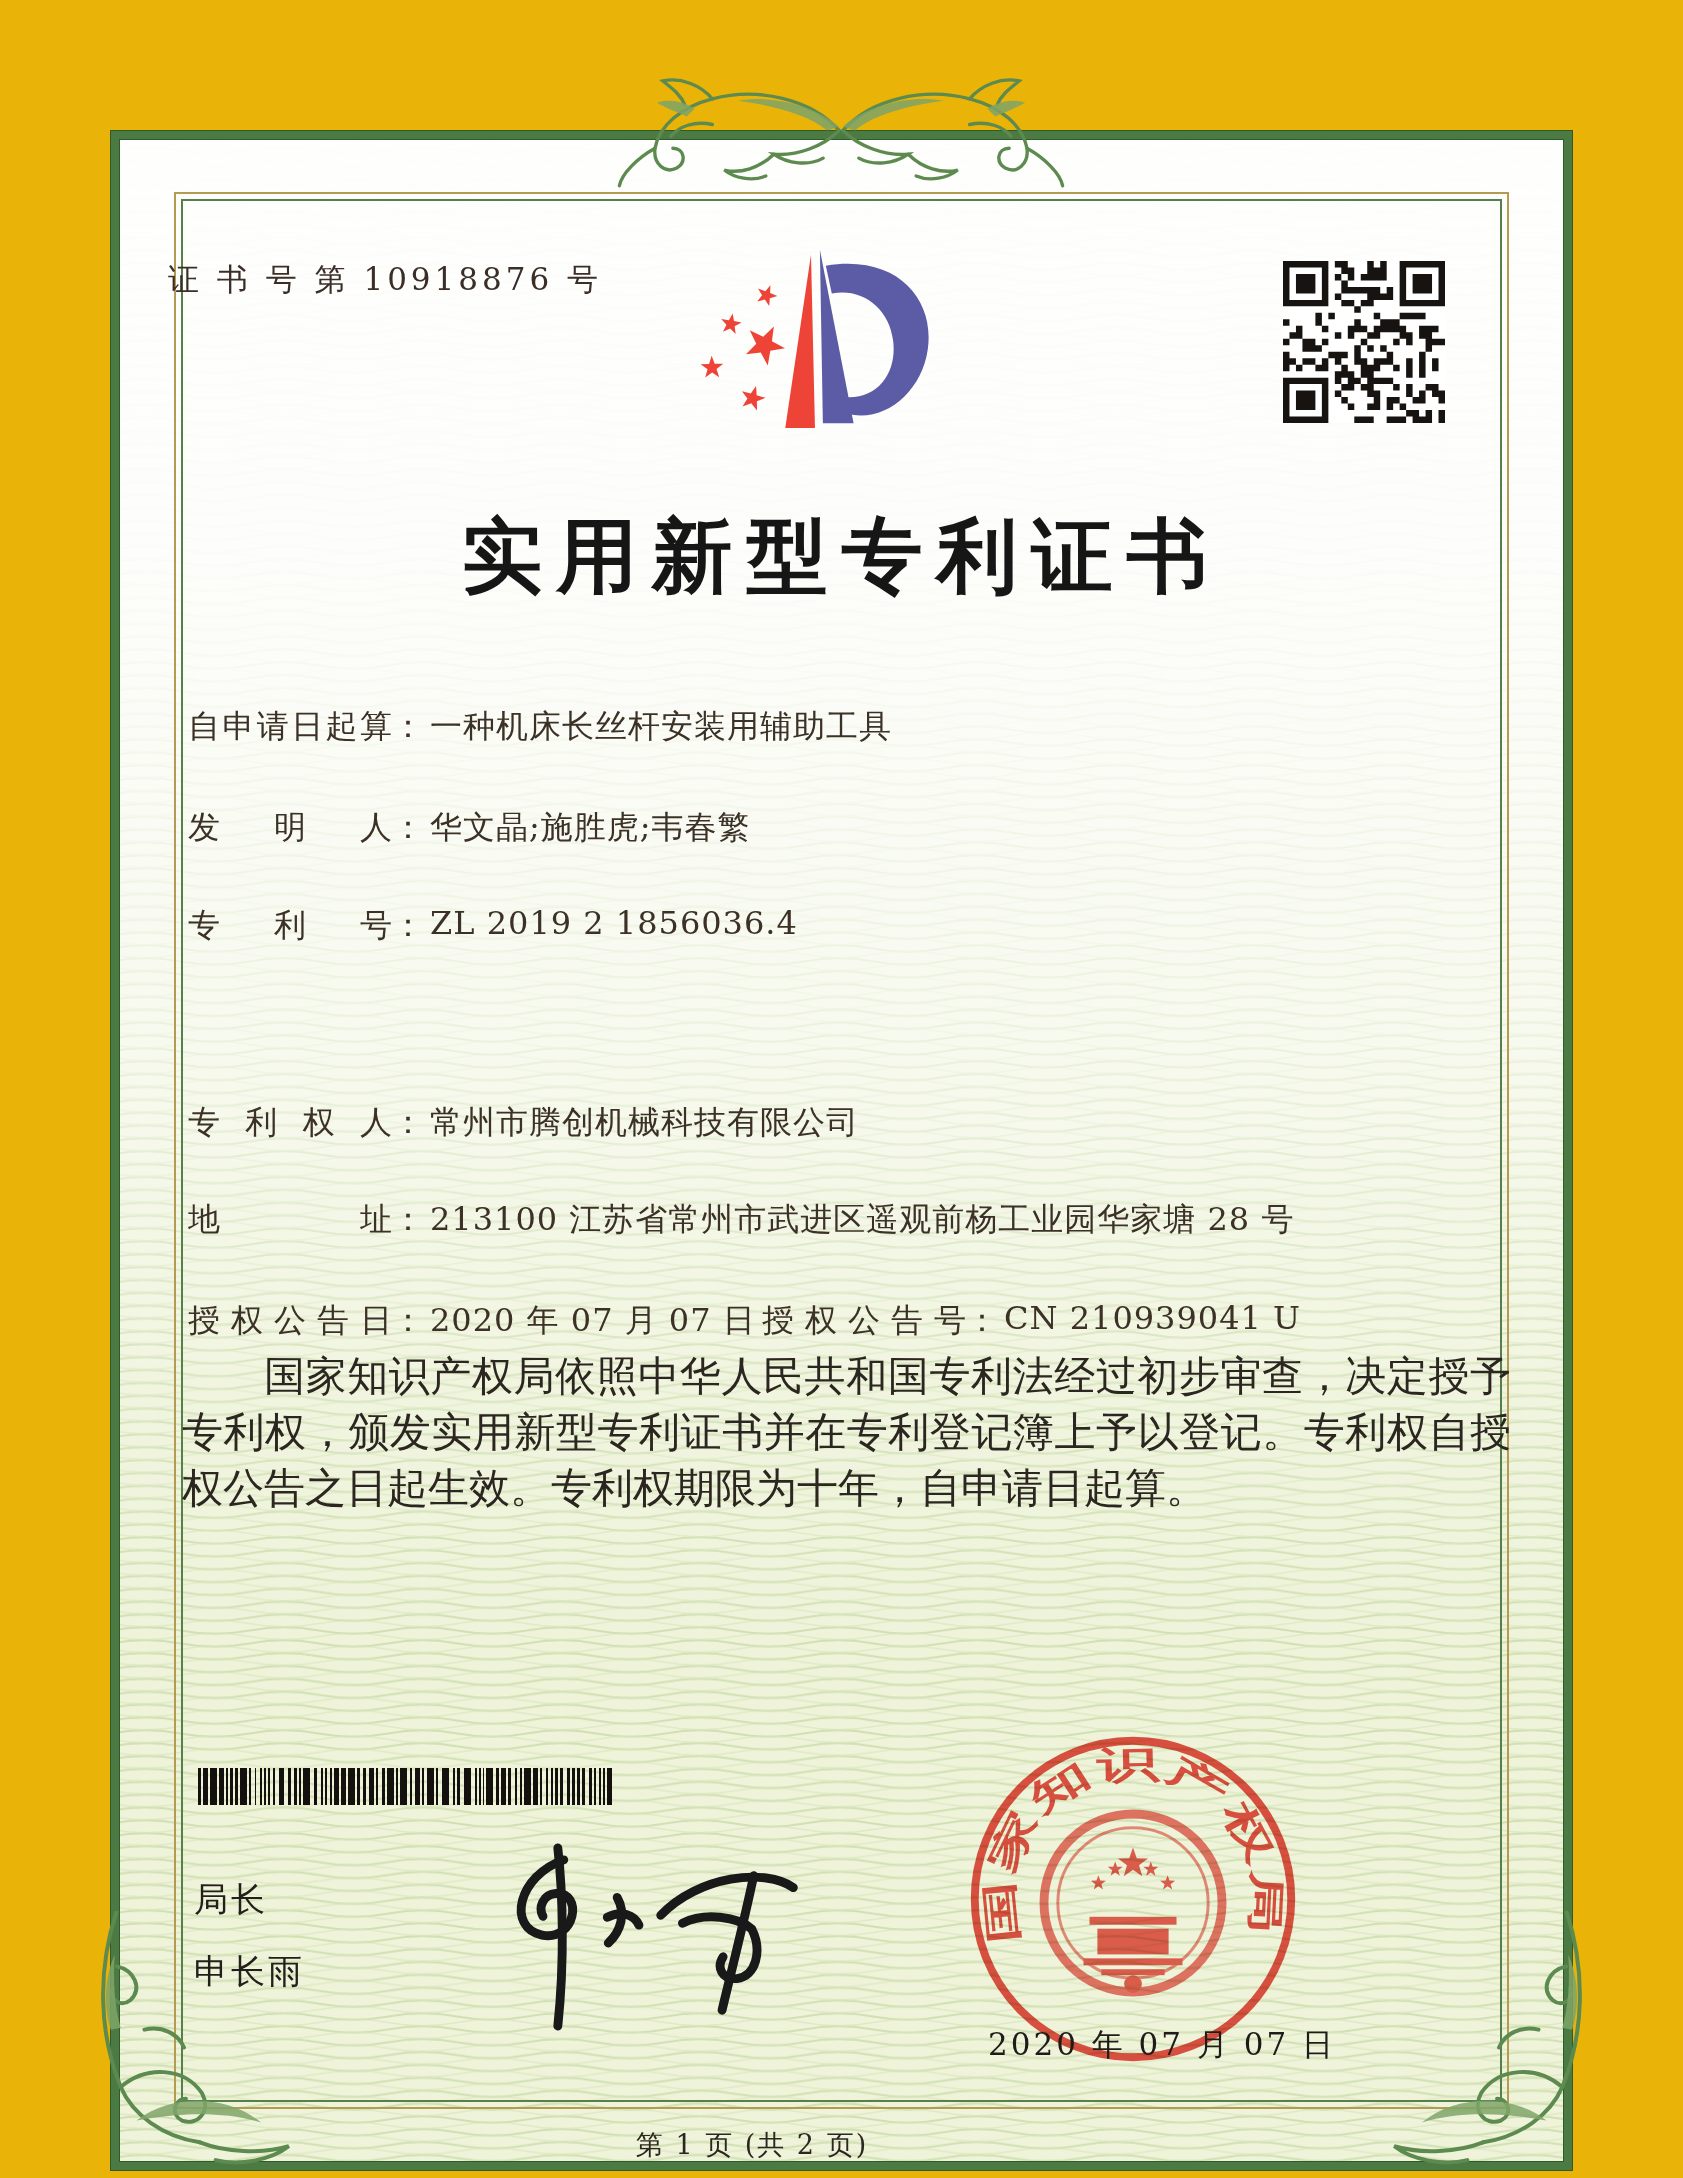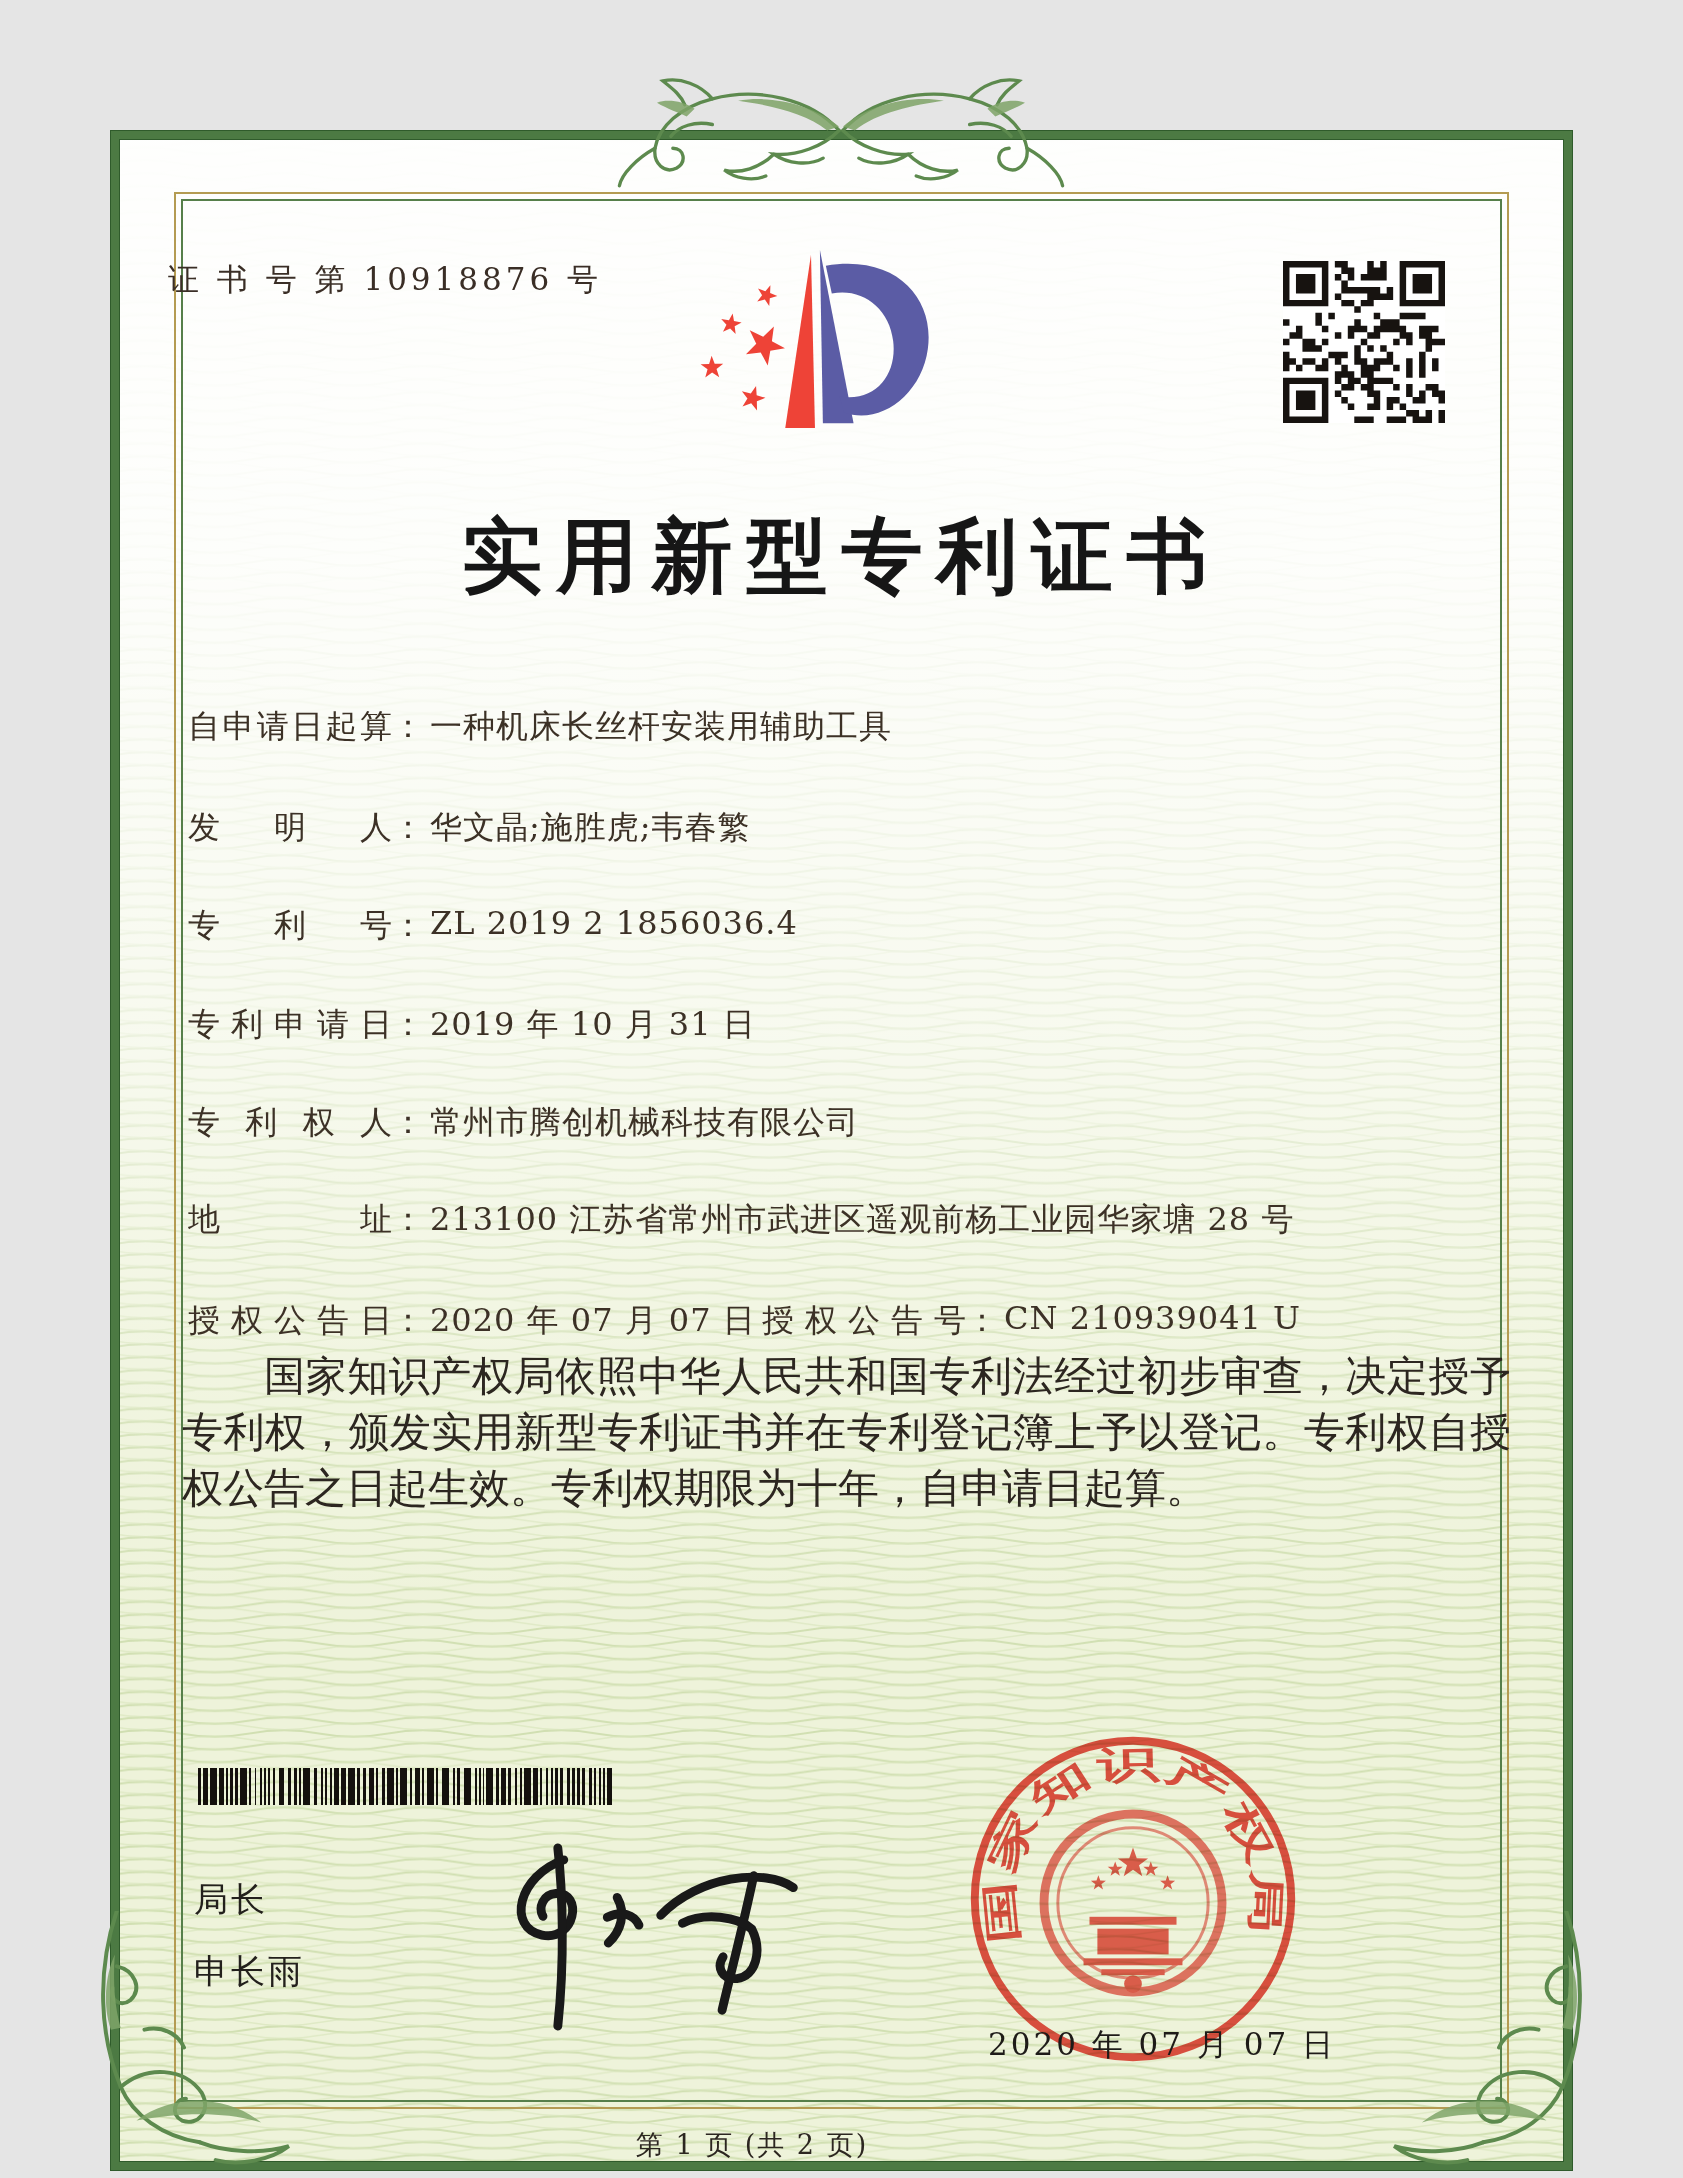--- a/index.html
+++ b/index.html
@@ -1,16 +1,16 @@
 <!DOCTYPE html>
 <html><head>
 <meta charset="utf-8">
 <style>
   html,body{margin:0;padding:0;background:#ffffff;}
-  .page{position:relative;width:1683px;height:2178px;background:#e5e5e5;overflow:hidden;
+  .page{position:relative;width:1683px;height:2178px;background:#eab308;overflow:hidden;
         font-family:"DejaVu Serif","Liberation Serif",serif;color:#2b241d;}
   
   .waves{position:absolute;left:111px;top:131px;z-index:0;}
   .wash{position:absolute;left:119px;top:139px;width:1445px;height:2024px;z-index:1;pointer-events:none;
         background:linear-gradient(180deg,rgba(255,255,255,.96) 0%,rgba(255,255,255,.9) 20%,
                    rgba(255,255,255,.55) 45%,rgba(255,255,255,.15) 62%,rgba(255,255,255,0) 75%);}
   .frame-band{position:absolute;left:111px;top:131px;right:111px;bottom:8px;z-index:2;
         border:8px solid #4c7a43;box-shadow:inset 0 0 0 1px #2f5b2b, 0 0 0 1px #2f5b2b;}
   .frame-gold{position:absolute;left:174px;top:192px;right:174px;bottom:69px;z-index:2;
         border:2px solid #b49b52;}
@@ -140,23 +140,20 @@
 
   <div class="field-row" style="top:705px;">
     <span class="flabel">自申请日起算</span><span class="fcolon">：</span><span class="fvalue">一种机床长丝杆安装用辅助工具</span>
   </div>
   <div class="field-row" style="top:806px;">
     <span class="flabel">发明人</span><span class="fcolon">：</span><span class="fvalue">华文晶;施胜虎;韦春繁</span>
   </div>
   <div class="field-row" style="top:904px;">
     <span class="flabel">专利号</span><span class="fcolon">：</span><span class="fvalue">ZL 2019 2 1856036.4</span>
   </div>
-  <div class="field-row" style="top:1003px;">
-    <span class="flabel">专利申请日</span><span class="fcolon">：</span><span class="fvalue">2019 年 10 月 31 日</span>
-  </div>
   <div class="field-row" style="top:1101px;">
     <span class="flabel">专利权人</span><span class="fcolon">：</span><span class="fvalue">常州市腾创机械科技有限公司</span>
   </div>
   <div class="field-row" style="top:1198px;">
     <span class="flabel">地址</span><span class="fcolon">：</span><span class="fvalue">213100 江苏省常州市武进区遥观前杨工业园华家塘 28 号</span>
   </div>
   <div class="field-row" style="top:1299px;">
     <span class="flabel">授权公告日</span><span class="fcolon">：</span><span class="fvalue">2020 年 07 月 07 日</span>
     <span class="pair2">
       <span class="flabel">授权公告号</span><span class="fcolon">：</span><span class="fvalue">CN 210939041 U</span>

